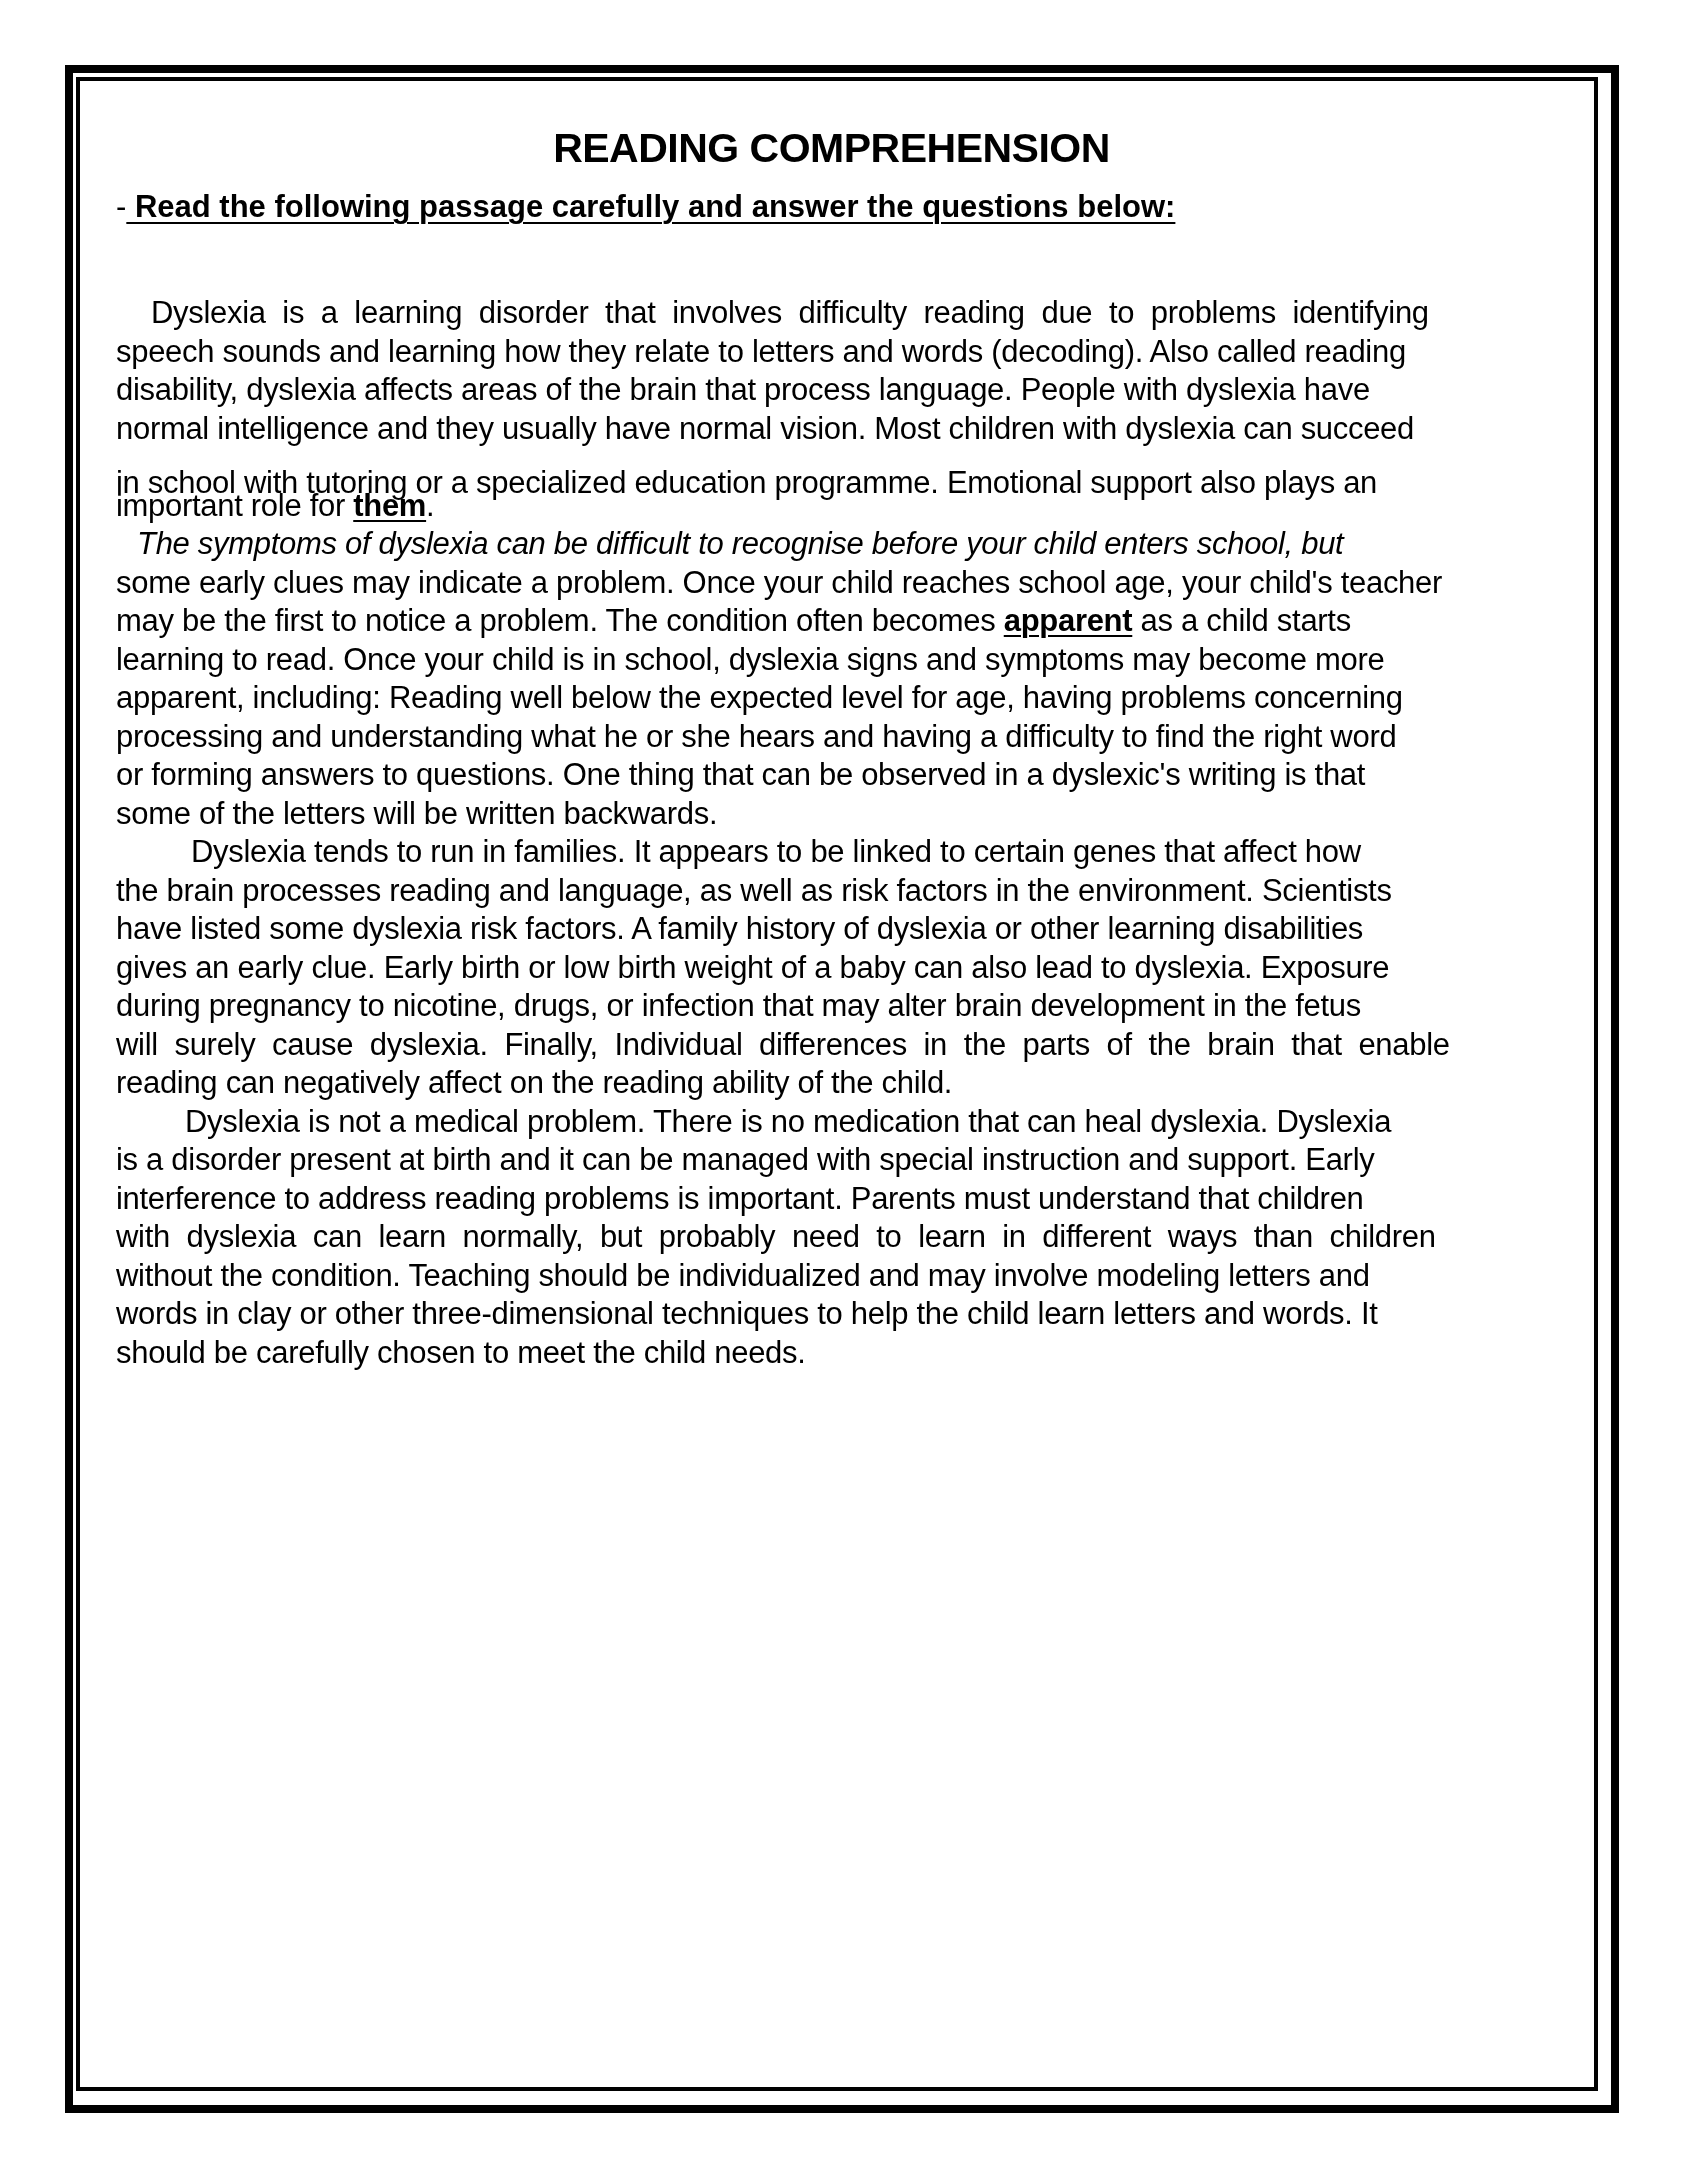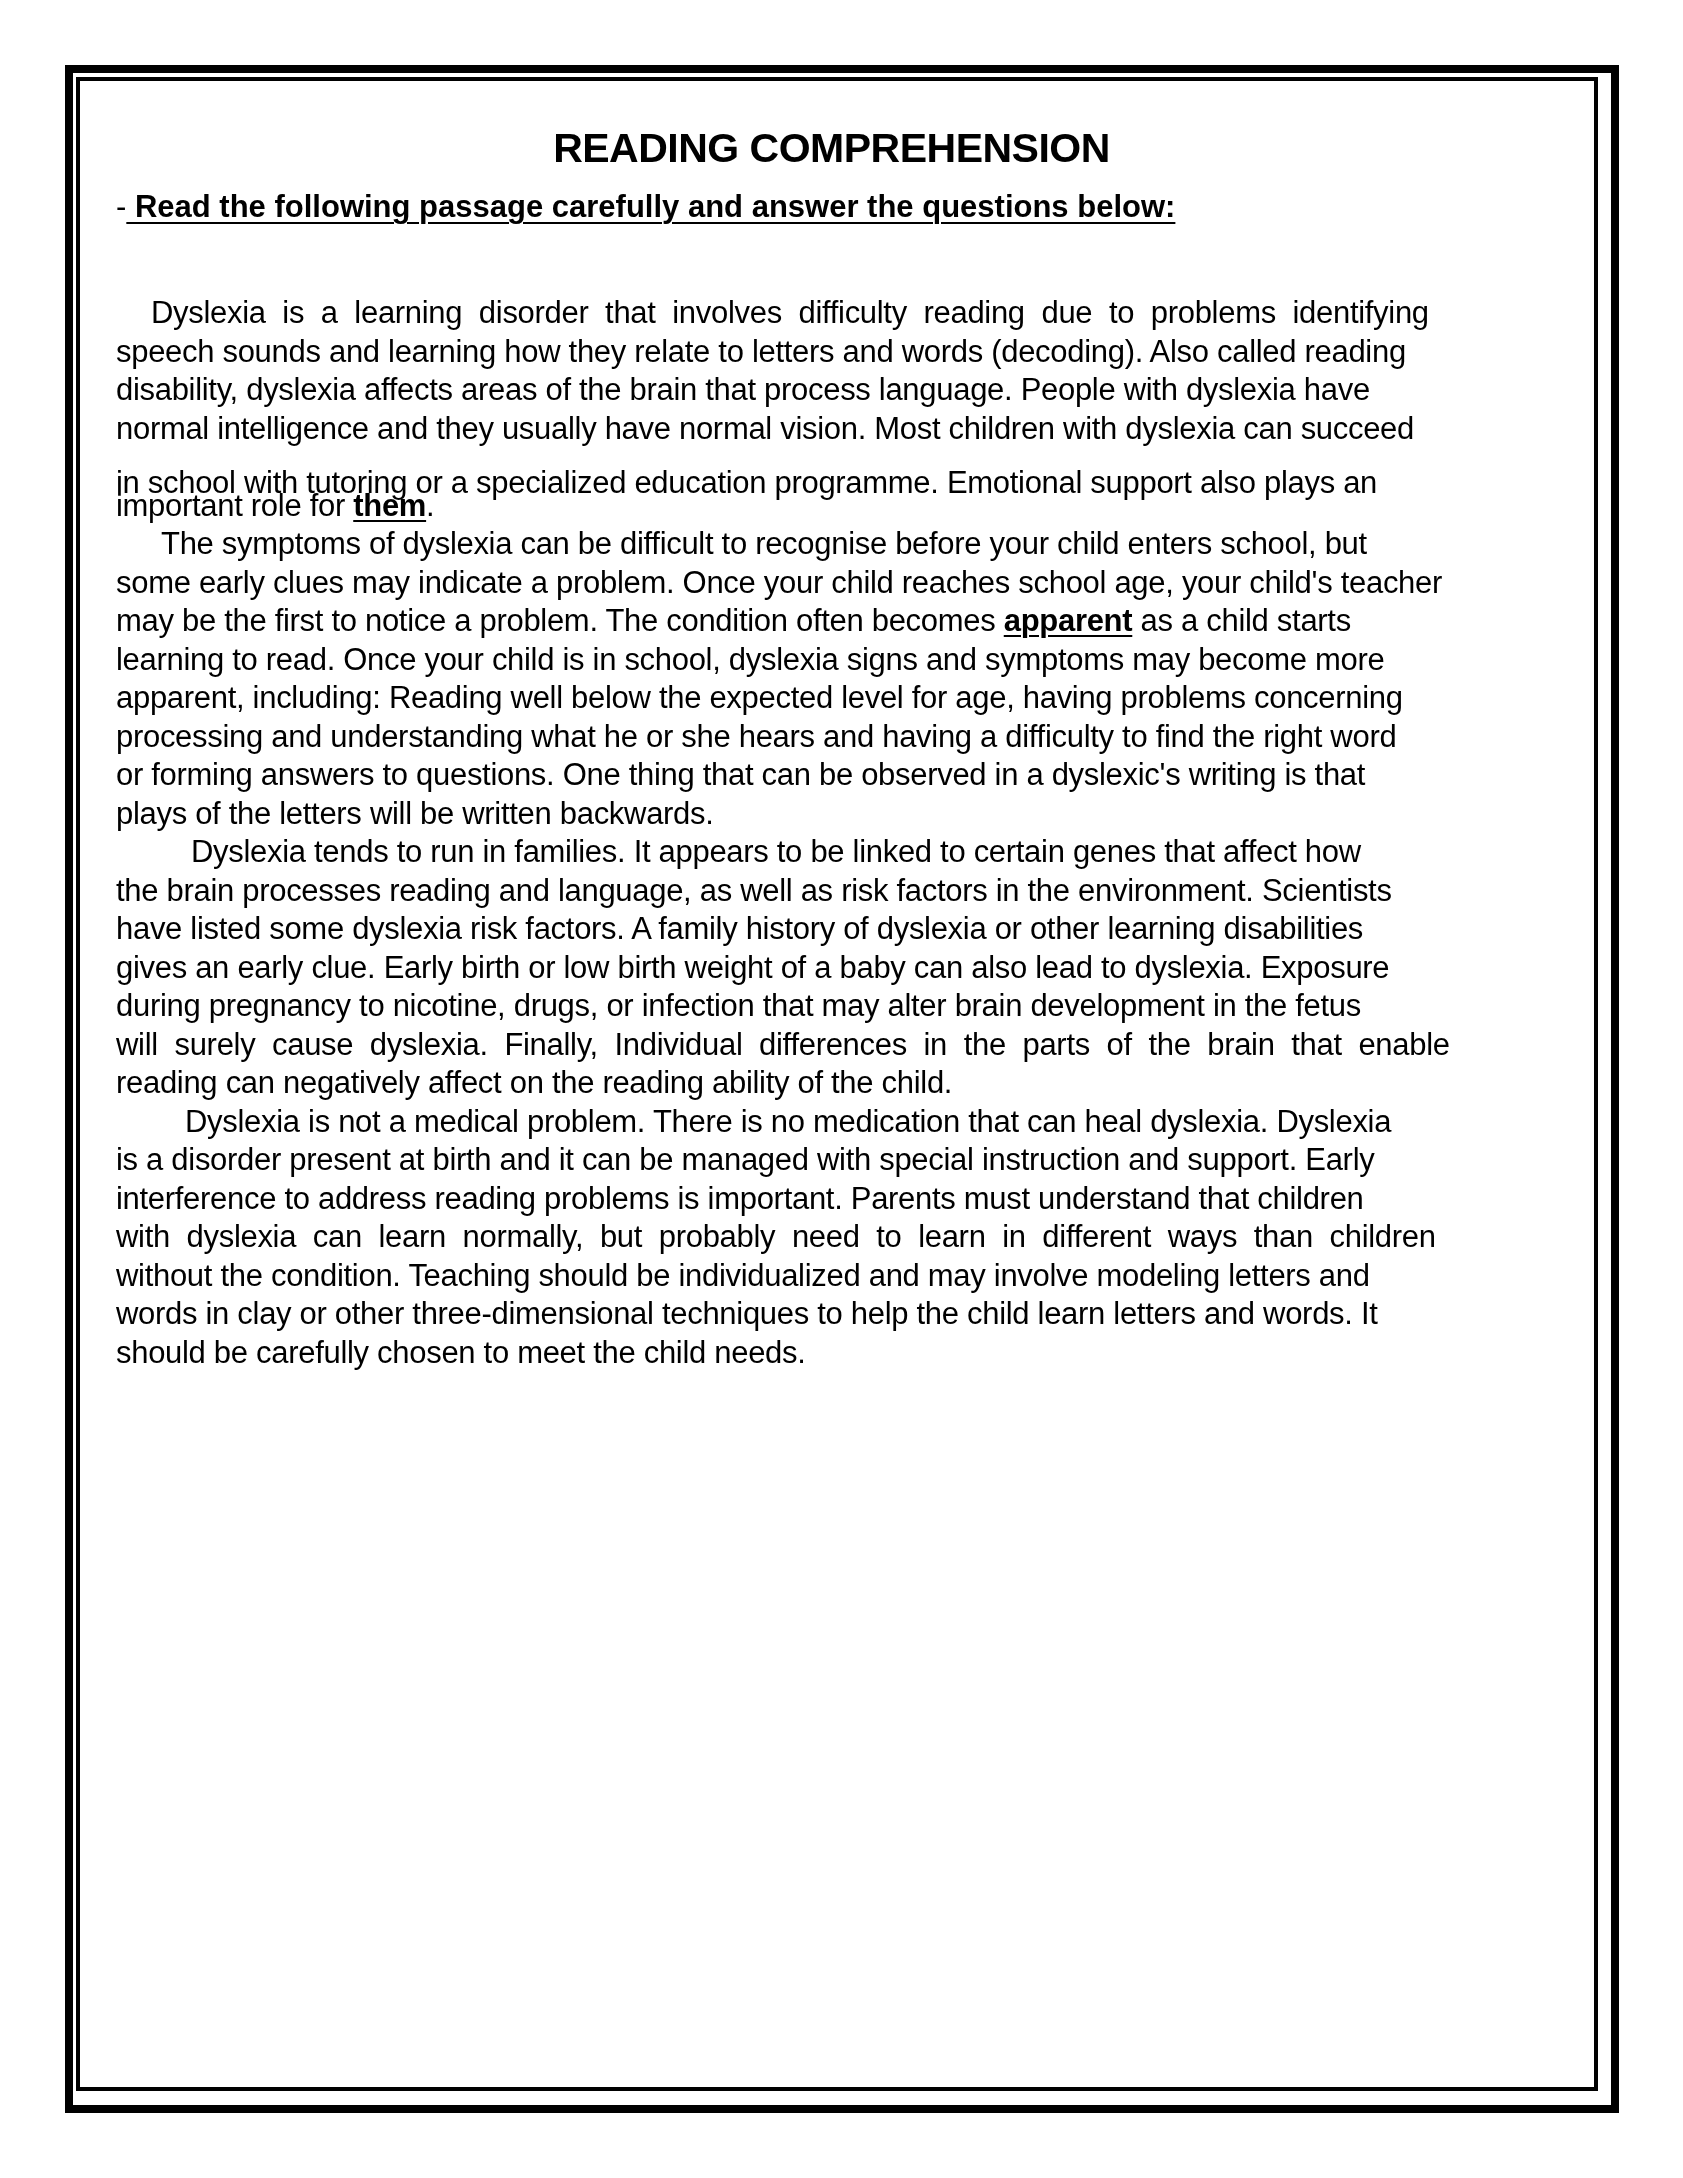--- a/index.html
+++ b/index.html
@@ -30,28 +30,28 @@
   <span>-</span><span class="txt"> Read the following passage carefully and answer the questions below:</span>
 </div>
 
 <div class="clipbox" id="passage">
     <div class="line" style="top: 293px; left: 151px;"><span style="white-space: pre;">Dyslexia  is  a  learning  disorder  that  involves  difficulty  reading  due  to  problems  identifying</span></div>
     <div class="line" style="top: 332px; left: 116px;"><span style="white-space: pre;">speech sounds and learning how they relate to letters and words (decoding). Also called reading</span></div>
     <div class="line" style="top: 370px; left: 116px;"><span style="white-space: pre;">disability, dyslexia affects areas of the brain that process language. People with dyslexia have</span></div>
     <div class="line" style="top: 409px; left: 116px;"><span style="white-space: pre;">normal intelligence and they usually have normal vision. Most children with dyslexia can succeed</span></div>
     <div class="line" style="top: 463px; left: 116px;"><span style="white-space: pre;">in school with tutoring or a specialized education programme. Emotional support also plays an</span></div>
     <div class="line" style="top: 486px; left: 116px;"><span style="white-space: pre;">important role for </span><b>them</b><span style="white-space: pre;">.</span></div>
-    <div class="line" style="top: 524px; left: 161px;"><span style="white-space: pre;">The symptoms of dyslexia can be difficult to recognise before your child enters school, but</span></div>
+    <div class="line" style="top: 524px; left: 137px; font-style: italic;"><span style="white-space: pre;">The symptoms of dyslexia can be difficult to recognise before your child enters school, but</span></div>
     <div class="line" style="top: 563px; left: 116px;"><span style="white-space: pre;">some early clues may indicate a problem. Once your child reaches school age, your child's teacher</span></div>
     <div class="line" style="top: 601px; left: 116px;"><span style="white-space: pre;">may be the first to notice a problem. The condition often becomes </span><b>apparent</b><span style="white-space: pre;"> as a child starts</span></div>
     <div class="line" style="top: 640px; left: 116px;"><span style="white-space: pre; margin-top: 42px;">learning to read. Once your child is in school, dyslexia signs and symptoms may become more</span></div>
     <div class="line" style="top: 678px; left: 116px;"><span style="white-space: pre;">apparent, including: Reading well below the expected level for age, having problems concerning</span></div>
     <div class="line" style="top: 755px; left: 116px;"><span style="white-space: pre;">or forming answers to questions. One thing that can be observed in a dyslexic's writing is that</span></div>
     <div class="line" style="top: 717px; left: 116px;"><span style="white-space: pre;">processing and understanding what he or she hears and having a difficulty to find the right word</span></div>
-    <div class="line" style="top: 794px; left: 116px;"><span style="white-space: pre;">plays of the letters will be written backwards.</span></div>
+    <div class="line" style="top: 794px; left: 116px;"><span style="white-space: pre;">some of the letters will be written backwards.</span></div>
     <div class="line" style="top: 832px; left: 191px;"><span style="white-space: pre;">Dyslexia tends to run in families. It appears to be linked to certain genes that affect how</span></div>
     <div class="line" style="top: 871px; left: 116px;"><span style="white-space: pre;">the brain processes reading and language, as well as risk factors in the environment. Scientists</span></div>
     <div class="line" style="top: 909px; left: 116px;"><span style="white-space: pre;">have listed some dyslexia risk factors. A family history of dyslexia or other learning disabilities</span></div>
     <div class="line" style="top: 948px; left: 116px;"><span style="white-space: pre;">gives an early clue. Early birth or low birth weight of a baby can also lead to dyslexia. Exposure</span></div>
     <div class="line" style="top: 986px; left: 116px;"><span style="white-space: pre;">during pregnancy to nicotine, drugs, or infection that may alter brain development in the fetus</span></div>
     <div class="line" style="top: 1025px; left: 116px;"><span style="white-space: pre;">will  surely  cause  dyslexia.  Finally,  Individual  differences  in  the  parts  of  the  brain  that  enable</span></div>
     <div class="line" style="top: 1063px; left: 116px;"><span style="white-space: pre;">reading can negatively affect on the reading ability of the child.</span></div>
     <div class="line" style="top: 1102px; left: 185px;"><span style="white-space: pre;">Dyslexia is not a medical problem. There is no medication that can heal dyslexia. Dyslexia</span></div>
     <div class="line" style="top: 1140px; left: 116px;"><span style="white-space: pre;">is a disorder present at birth and it can be managed with special instruction and support. Early</span></div>
     <div class="line" style="top: 1179px; left: 116px;"><span style="white-space: pre;">interference to address reading problems is important. Parents must understand that children</span></div>

